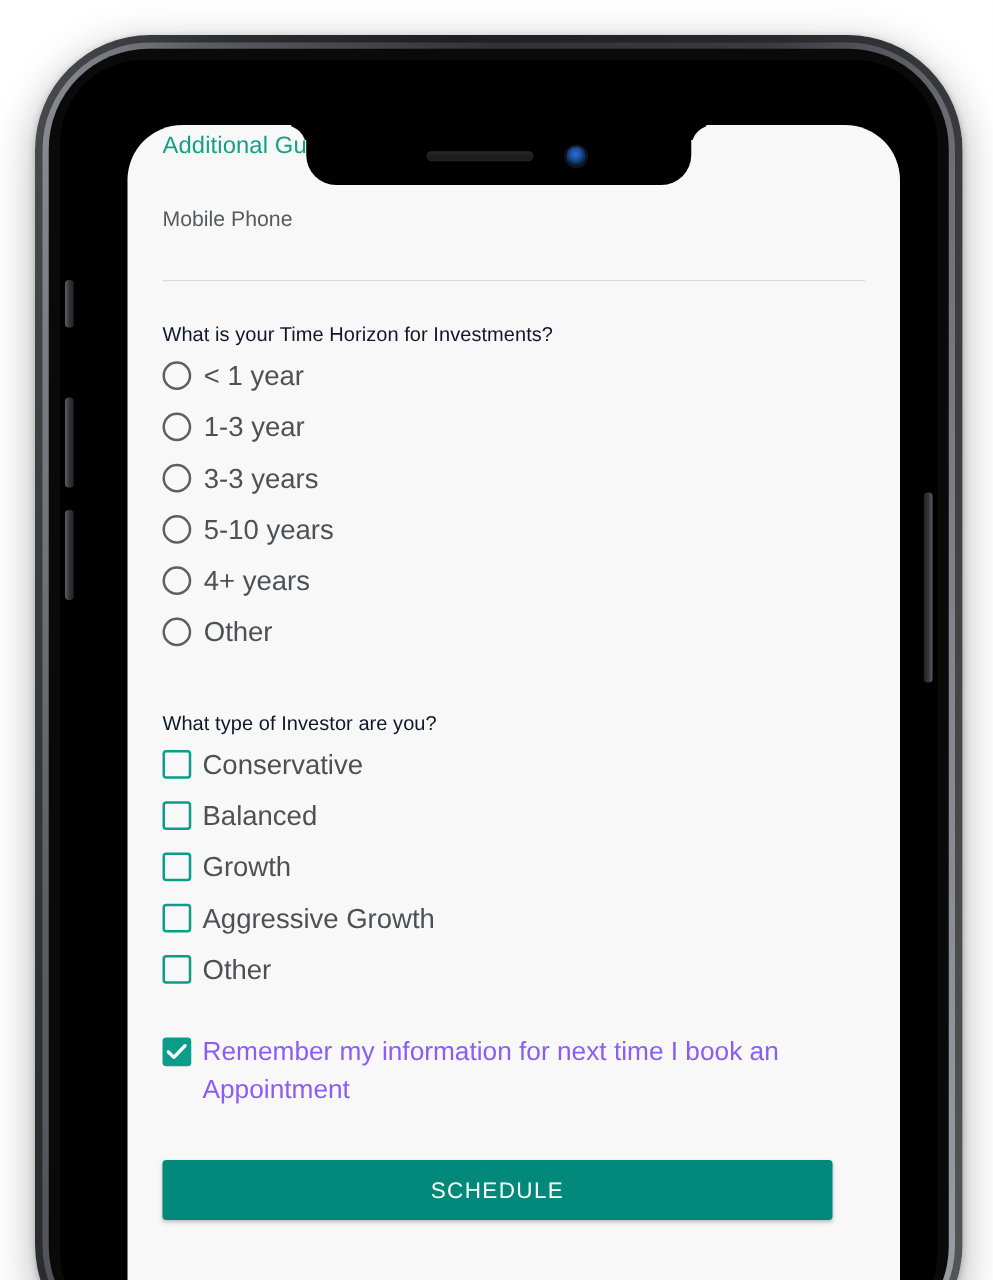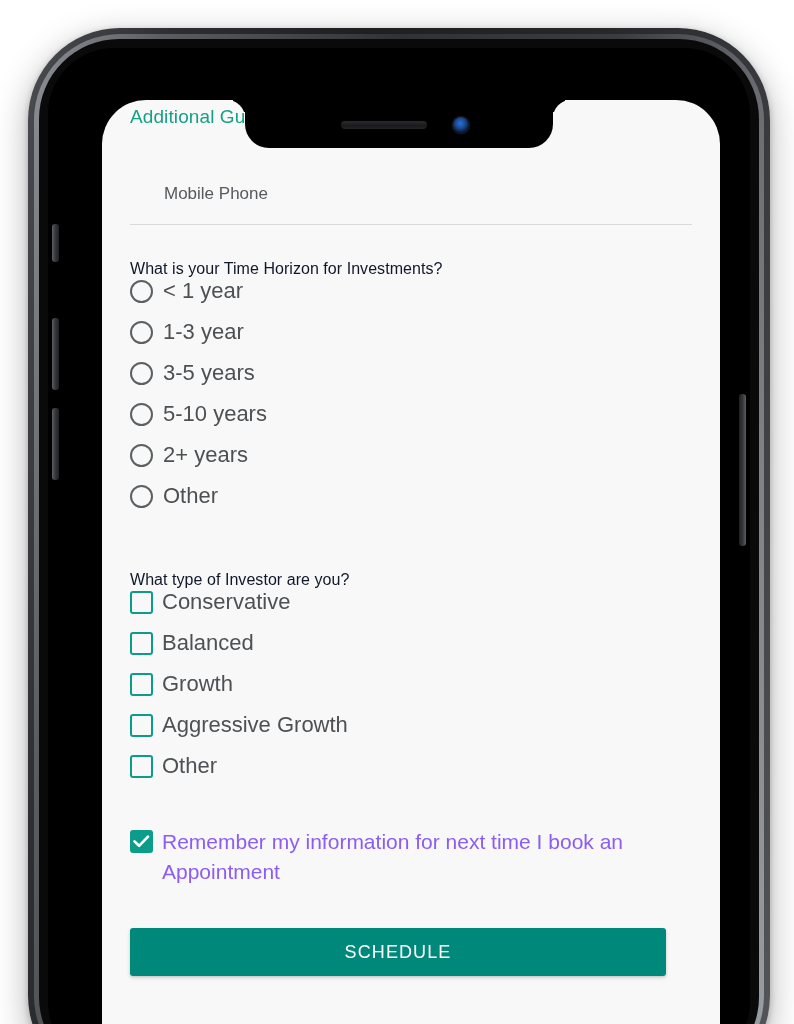--- a/index.html
+++ b/index.html
@@ -158,24 +158,23 @@
     font-size: 19px;
     font-weight: 400;
     color: #16a085;
     letter-spacing: 0.1px;
     white-space: nowrap;
   }
 
   .field-label {
     position: absolute;
     left: 28px;
-    top: 84px;
+    top: 66px;
     font-size: 17px;
     color: #555a5e;
-    margin-left: 34px;
   }
 
   .field-divider {
     position: absolute;
     left: 28px;
     top: 124px;
     width: 562px;
     height: 1px;
     background: #d9dadb;
   }
@@ -189,20 +188,21 @@
 
   .section-radios {
     position: absolute;
     left: 28px;
     top: 160px;
     width: 566px;
   }
 
   .opt-row {
     display: flex;
+    align-items: center;
     height: 41px;
   }
 
   .radio-box {
     width: 23px;
     height: 23px;
     border-radius: 50%;
     border: 2px solid #5c6063;
     box-sizing: border-box;
     flex: 0 0 auto;
@@ -314,29 +314,29 @@
           <div class="opt-row">
             <span class="radio-box"></span>
             <span class="opt-label">&lt; 1 year</span>
           </div>
           <div class="opt-row">
             <span class="radio-box"></span>
             <span class="opt-label">1-3 year</span>
           </div>
           <div class="opt-row">
             <span class="radio-box"></span>
-            <span class="opt-label">3-5 years</span>
+            <span class="opt-label">3-3 years</span>
           </div>
           <div class="opt-row">
             <span class="radio-box"></span>
             <span class="opt-label">5-10 years</span>
           </div>
           <div class="opt-row">
             <span class="radio-box"></span>
-            <span class="opt-label">2+ years</span>
+            <span class="opt-label">4+ years</span>
           </div>
           <div class="opt-row">
             <span class="radio-box"></span>
             <span class="opt-label">Other</span>
           </div>
         </div>
 
         <div class="section-checks">
           <p class="question">What type of Investor are you?</p>
 

